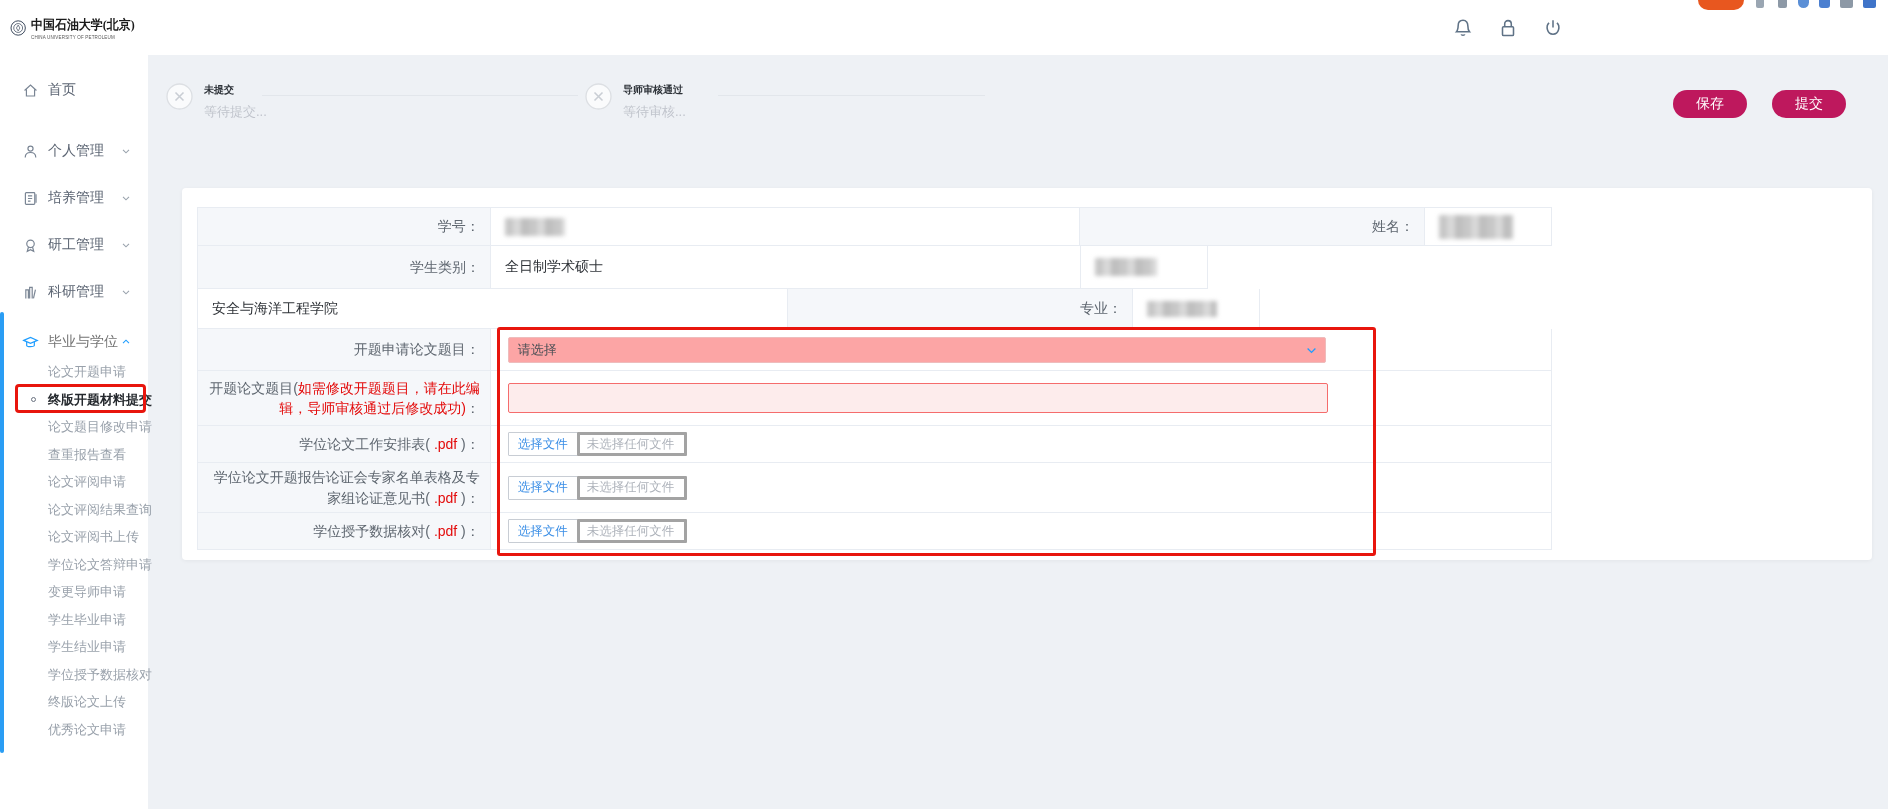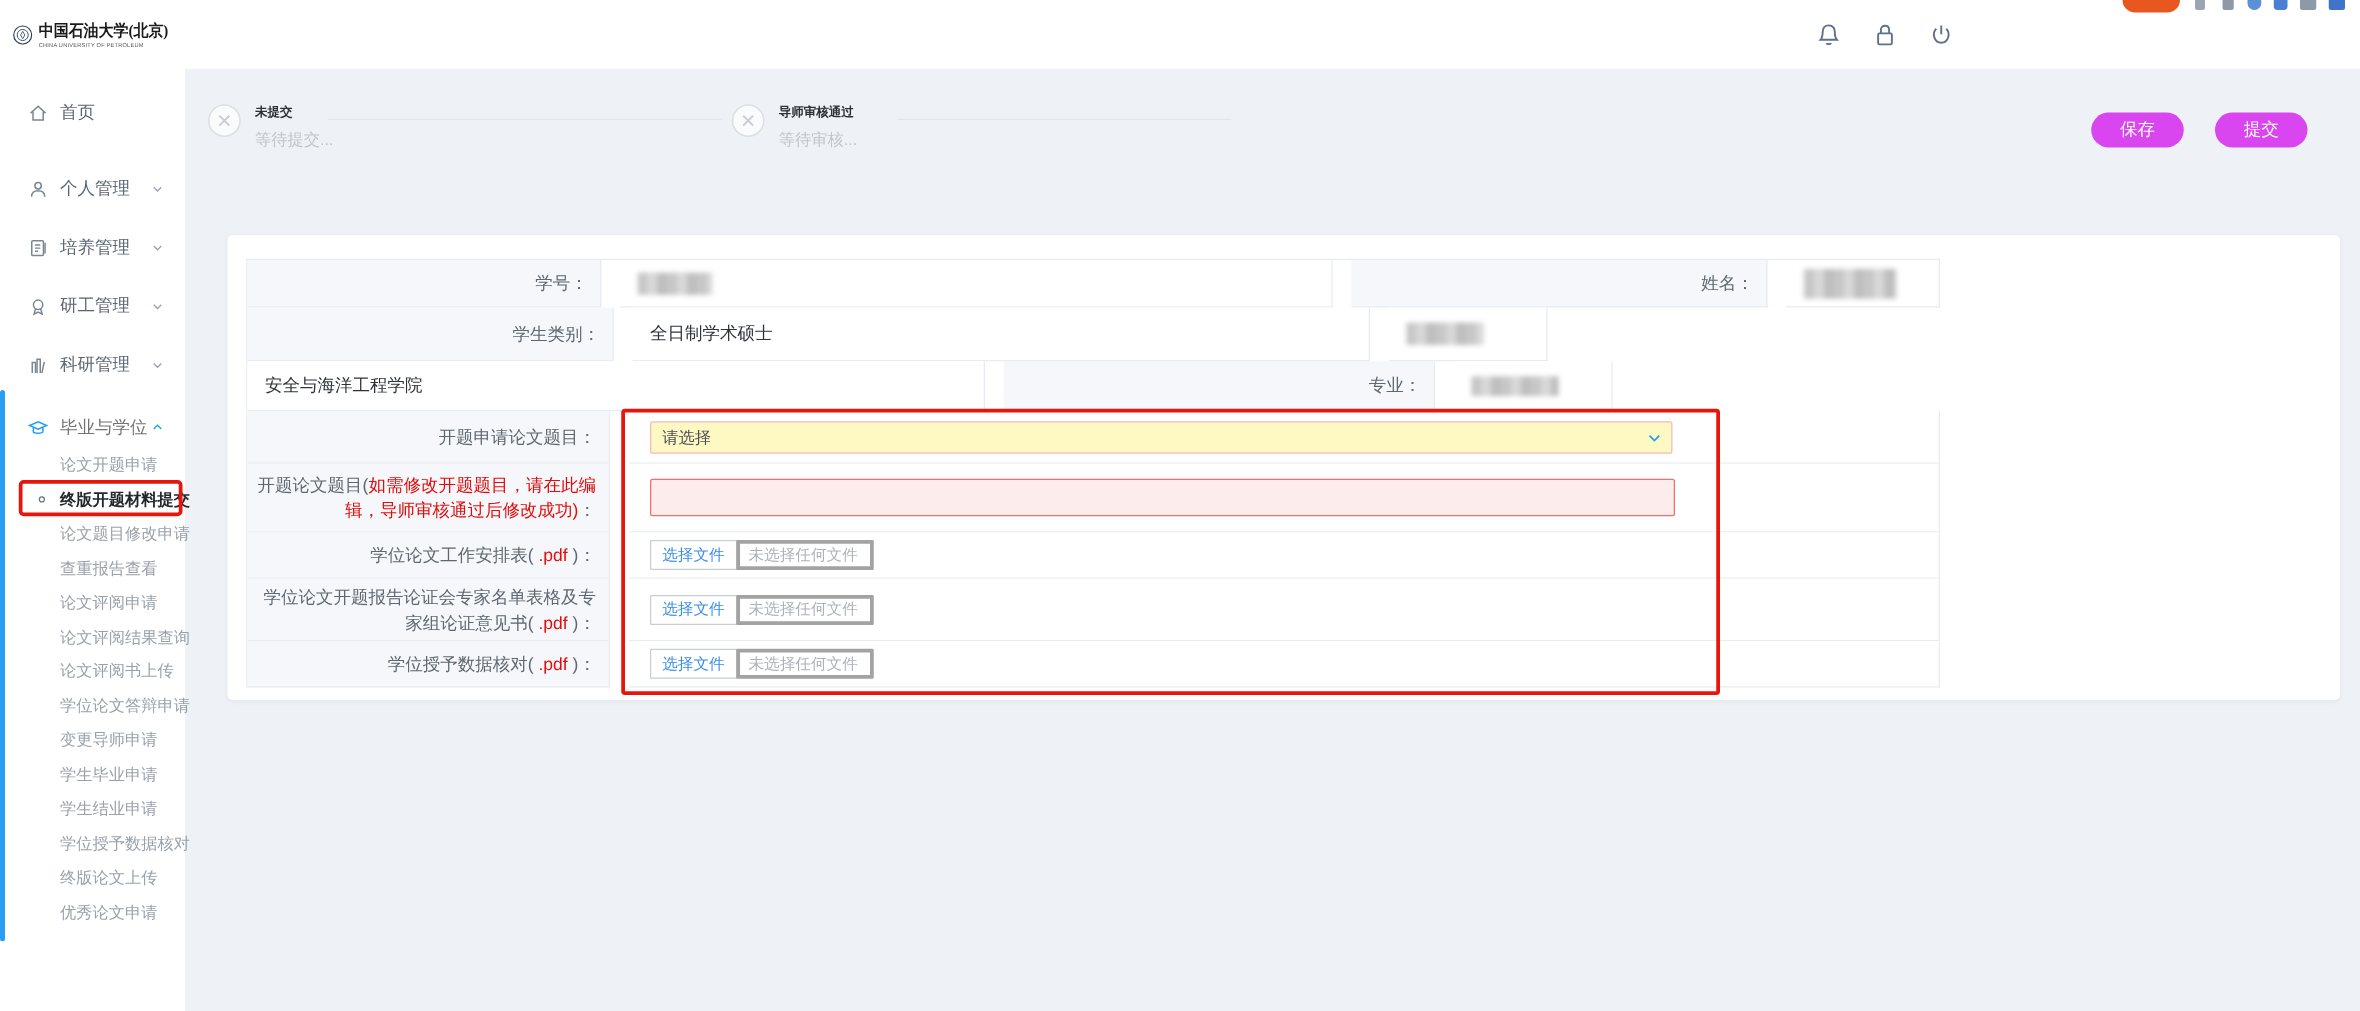--- a/index.html
+++ b/index.html
@@ -31,36 +31,36 @@
   .overlay-strip { position:absolute; left:1690px; top:0; width:198px; height:12px; overflow:hidden; z-index:9; }
   .ov { position:absolute; top:-3px; }
 
   
   .step-icon { position:absolute; width:27px; height:27px; }
   .step-title { position:absolute; font-size:10px; font-weight:bold; color:#2d3238; white-space:nowrap; }
   .step-sub { position:absolute; font-size:13px; color:#c0c4cc; white-space:nowrap; }
   .step-line { position:absolute; height:1px; background:#e2e6eb; }
 
   
-  .btn { position:absolute; top:90px; width:74px; height:28px; border:none; border-radius:14px; background:#d946ef; color:#fff; font-size:14px; cursor:pointer; font-family:inherit; }
+  .btn { position:absolute; top:90px; width:74px; height:28px; border:none; border-radius:14px; background:#be185d; color:#fff; font-size:14px; cursor:pointer; font-family:inherit; }
 
   
   .card { position:absolute; left:182px; top:188px; width:1690px; height:372px; background:#fff; border-radius:4px; box-shadow:0 1px 4px rgba(0,0,0,.05); }
   .ftable { position:absolute; left:197px; top:207px; width:1355px; border-top:1px solid #e8ecf2; border-left:1px solid #e8ecf2; font-size:14px; }
-  .frow { display:flex;gap:15px; }
+  .frow { display:flex; }
   .cell { border-right:1px solid #e8ecf2; border-bottom:1px solid #e8ecf2; display:flex; align-items:center; }
   .lc { background:#f5f7fa; color:#5f6770; justify-content:flex-end; text-align:right; padding:4px 10px 4px 8px; line-height:1.45; }
   .vc { background:#fff; color:#2f3338; padding-left:14px; position:relative; }
   .w1{width:293px;} .w2{width:590px;} .w3{width:345px;} .w4{width:127px;} .wm{width:1062px;}
   .red-text { color:#e30b0b; }
   .redacted { background:
       repeating-linear-gradient(90deg,#c7c7c7 0 8px,#d8d8d8 8px 16px,#bfbfbf 16px 24px),
       #cccccc; filter:blur(2px); border-radius:1px; }
 
-  .select-box { position:relative; margin-left:17px; width:818px; height:26px; background:#fef9c3; border:1px solid #eebcbc; border-radius:2px; display:flex; align-items:center; padding:0 24px 0 9px; font-size:13px; color:#4a4f55; cursor:pointer; }
+  .select-box { position:relative; margin-left:17px; width:818px; height:26px; background:#fca5a5; border:1px solid #eebcbc; border-radius:2px; display:flex; align-items:center; padding:0 24px 0 9px; font-size:13px; color:#4a4f55; cursor:pointer; }
   .select-box .chev { position:absolute; right:7px; top:6px; width:13px; height:13px; color:#1e9dff; }
   .err-input { margin-left:17px; width:820px; height:30px; background:#fdecec; border:1px solid #f56c6c; border-radius:2px; font-family:inherit; font-size:13px; padding:0 8px; color:#303133; outline:none; }
   .file-ctl { margin-left:17px; display:flex; height:24px; }
   .file-btn { height:24px; padding:0 9px; border:1px solid #c8cdd4; background:#fff; color:#3a8ee6; font-size:12.5px; display:flex; align-items:center; cursor:pointer; border-radius:1px; }
   .file-name { height:24px; width:110px; margin-left:-1px; border:3px solid #a3a3a3; background:#fff; color:#adb2ba; font-size:12.5px; display:flex; align-items:center; padding:0 7px; border-radius:1px; white-space:nowrap; overflow:hidden; }
 
   .red-box-form { position:absolute; left:497px; top:327px; width:879px; height:229px; border:3px solid #e8150d; border-radius:3px; z-index:8; pointer-events:none; }
 </style>
 </head>
 <body>

